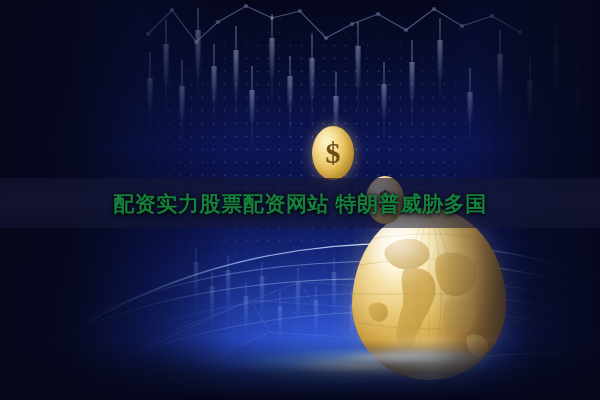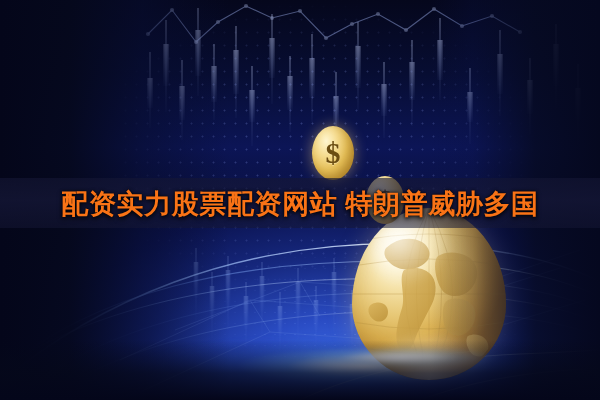--- a/index.html
+++ b/index.html
@@ -127,21 +127,21 @@
   }
 
   
   .title-band {
     position:absolute; left:0; right:0; top:178px; height:50px;
     background:linear-gradient(180deg, rgba(20,22,52,0.62) 0%, rgba(22,24,56,0.72) 45%, rgba(20,22,52,0.55) 100%);
   }
   .title {
     position:absolute; left:0; right:0; top:183px; height:42px;
     display:flex; align-items:center; justify-content:center;
-    font-size:27px; font-weight:bold; color:#f97316;
+    font-size:21px; font-weight:bold; color:#15803d;
     letter-spacing:0.6px; white-space:nowrap;
     text-shadow:0 2px 5px rgba(0,0,0,0.85), 0 0 3px rgba(0,0,0,0.9);
   }
 </style>
 </head>
 <body>
 
 <div class="banner">
 
   <div class="bg-base"></div>

